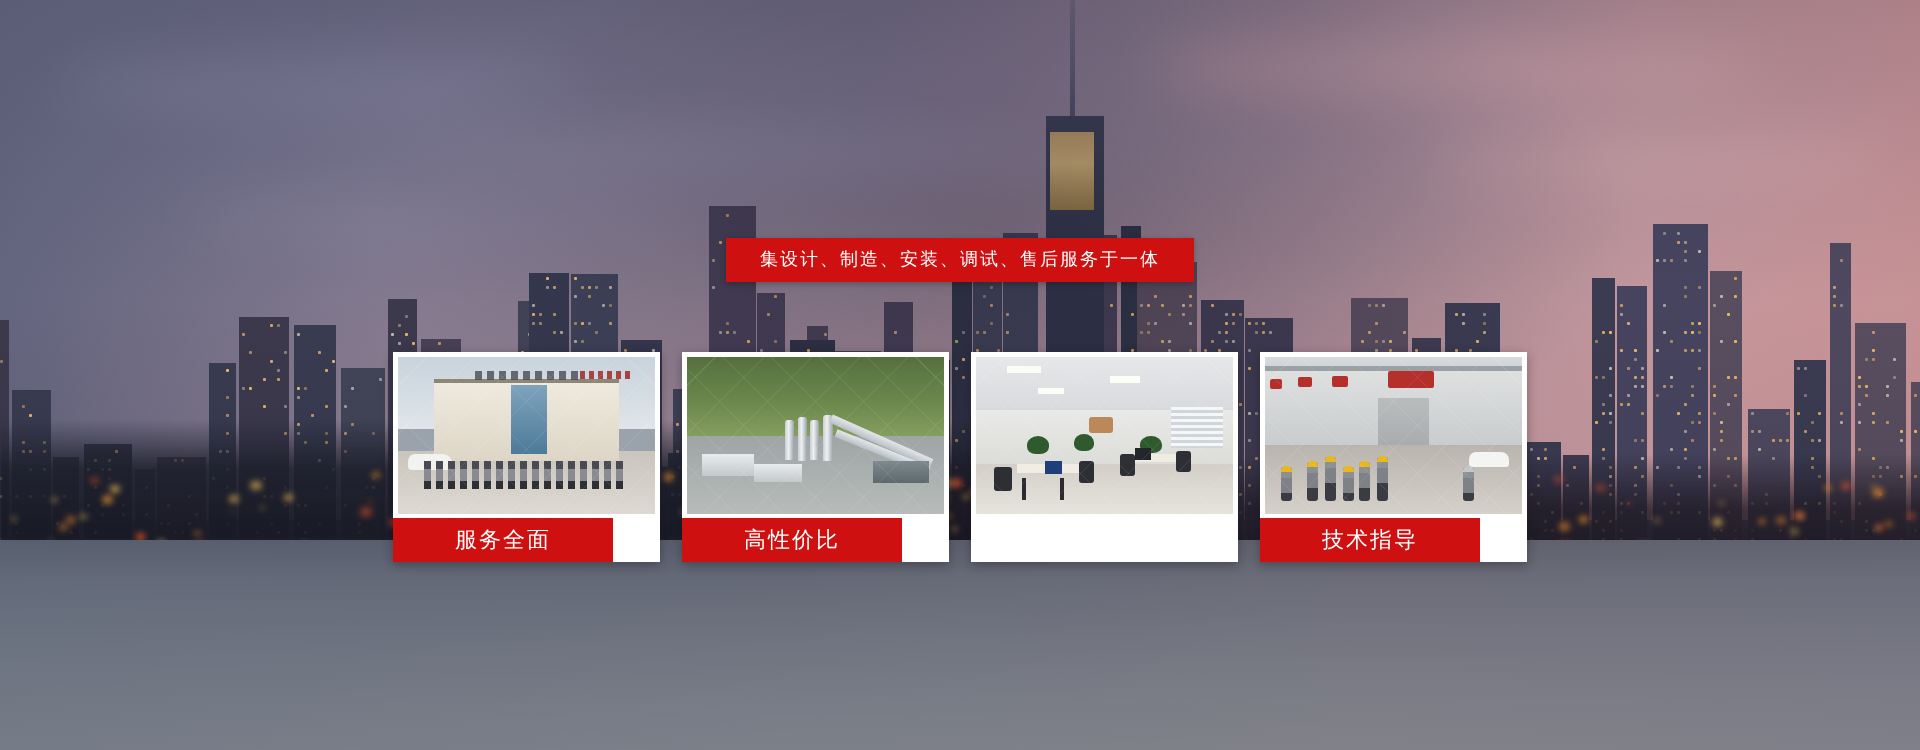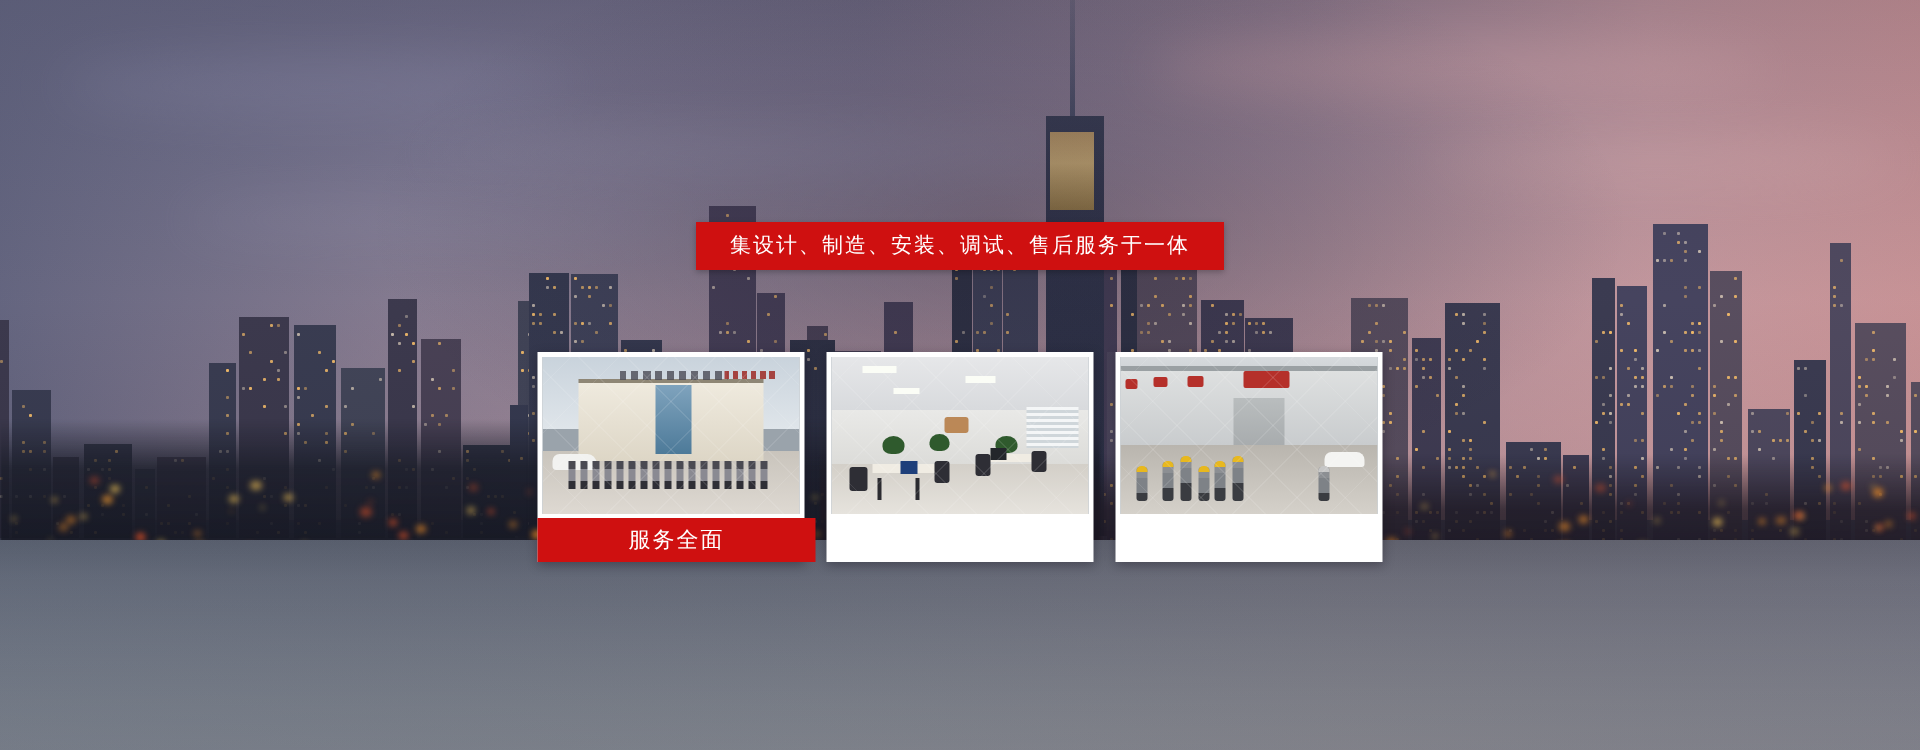--- a/index.html
+++ b/index.html
@@ -117,24 +117,24 @@
     position:absolute; left:0; right:0; top:100px;
     text-align:center;
     font-size:66px; font-weight:bold; letter-spacing:2px;
     color:#ffffff;
     text-shadow:3px 4px 6px rgba(40,30,50,.55), 0 1px 0 rgba(255,255,255,.25);
     white-space:nowrap;
   }
 
   .subbar {
     position:absolute; left:50%; transform:translateX(-50%);
-    top:222px;
+    top:238px;
     background:#cf1010;
     padding:9px 34px 11px 34px;
-    font-size:21px; letter-spacing:2px; color:#ffffff;
+    font-size:18px; letter-spacing:2px; color:#ffffff;
     white-space:nowrap;
     box-shadow:0 2px 6px rgba(0,0,0,.25);
   }
 
   .cards {
     position:absolute; left:50%; transform:translateX(-50%);
     top:352px;
     display:flex; gap:22px;
   }
   .card {
@@ -149,21 +149,21 @@
     overflow:hidden;
     background:#9aa3ab;
   }
   .card-caption {
     height:44px;
     background:#cf1010;
     color:#ffffff;
     font-size:22px; letter-spacing:2px;
     display:flex; align-items:center; justify-content:center;
     margin:4px -5px 0 -5px;
-    width:278px;
+    width:220px;
   }
 
   
   .ph-sky { position:absolute; left:0; top:0; width:100%; height:46%;
             background:linear-gradient(to bottom,#c9d3dc,#dfe5ea); }
   .ph-ground { position:absolute; left:0; bottom:0; width:100%; height:40%;
             background:linear-gradient(to bottom,#c9c4bc,#ded9d2); }
 
   
   .s1-building { position:absolute; left:14%; top:14%; width:72%; height:52%;
@@ -1722,20 +1722,37 @@
               <div class="s1-person" style="left: 182px;"></div>
               <div class="s1-person" style="left: 194px;"></div>
               <div class="s1-person" style="left: 206px;"></div>
               <div class="s1-person" style="left: 218px;"></div>
             </div>
           <div class="wm"></div>
         </div>
         <div class="card-caption">服务全面</div>
       </div>
 
+      <div class="card">
+        <div class="card-photo">
+          <div class="s2-hill"></div>
+          <div class="s2-yard"></div>
+          <div class="s2-silo" style="left:38%;top:40%;width:9px;height:40px;"></div>
+          <div class="s2-silo" style="left:43%;top:38%;width:9px;height:44px;"></div>
+          <div class="s2-silo" style="left:48%;top:40%;width:9px;height:40px;"></div>
+          <div class="s2-silo" style="left:53%;top:37%;width:10px;height:46px;"></div>
+          <div class="s2-belt" style="left:56%;top:36%;width:110px;height:9px;transform:rotate(24deg);"></div>
+          <div class="s2-belt" style="left:58%;top:46%;width:100px;height:8px;transform:rotate(22deg);"></div>
+          <div class="s2-shed" style="left:6%;top:62%;width:52px;height:22px;"></div>
+          <div class="s2-shed" style="left:26%;top:68%;width:48px;height:18px;"></div>
+          <div class="s2-shed" style="right:6%;top:66%;width:56px;height:22px;background:linear-gradient(to bottom,#7f8a90,#5e686d);"></div>
+          <div class="wm"></div>
+        </div>
+        <div class="card-caption">高性价比</div>
+      </div>
 
       <div class="card">
         <div class="card-photo">
           <div class="s3-ceil"></div>
           <div class="s3-wall"></div>
           <div class="s3-floor"></div>
           <div class="s3-panel" style="left:12%;top:6%;width:34px;height:7px;"></div>
           <div class="s3-panel" style="left:52%;top:12%;width:30px;height:7px;"></div>
           <div class="s3-panel" style="left:24%;top:20%;width:26px;height:6px;"></div>
           <div class="s3-window"></div>
@@ -1780,17 +1797,18 @@
               <div class="s4-helmet" style="left: 78px; bottom: 42px; position: absolute;"></div>
               <div class="s4-worker" style="left: 94px; height: 39px;"></div>
               <div class="s4-helmet" style="left: 94px; bottom: 47px; position: absolute;"></div>
               <div class="s4-worker" style="left: 112px; height: 44px;"></div>
               <div class="s4-helmet" style="left: 112px; bottom: 52px; position: absolute;"></div>
               <div class="s4-worker" style="left: 198px; height: 34px;"></div>
               <div class="s4-helmet" style="left: 198px; bottom: 42px; position: absolute; background: rgb(198, 198, 198);"></div>
             </div>
           <div class="wm"></div>
         </div>
+        <div class="card-caption">技术指导</div>
       </div>
 
     </div>
   </div>
 </div>
 
 </body></html>

